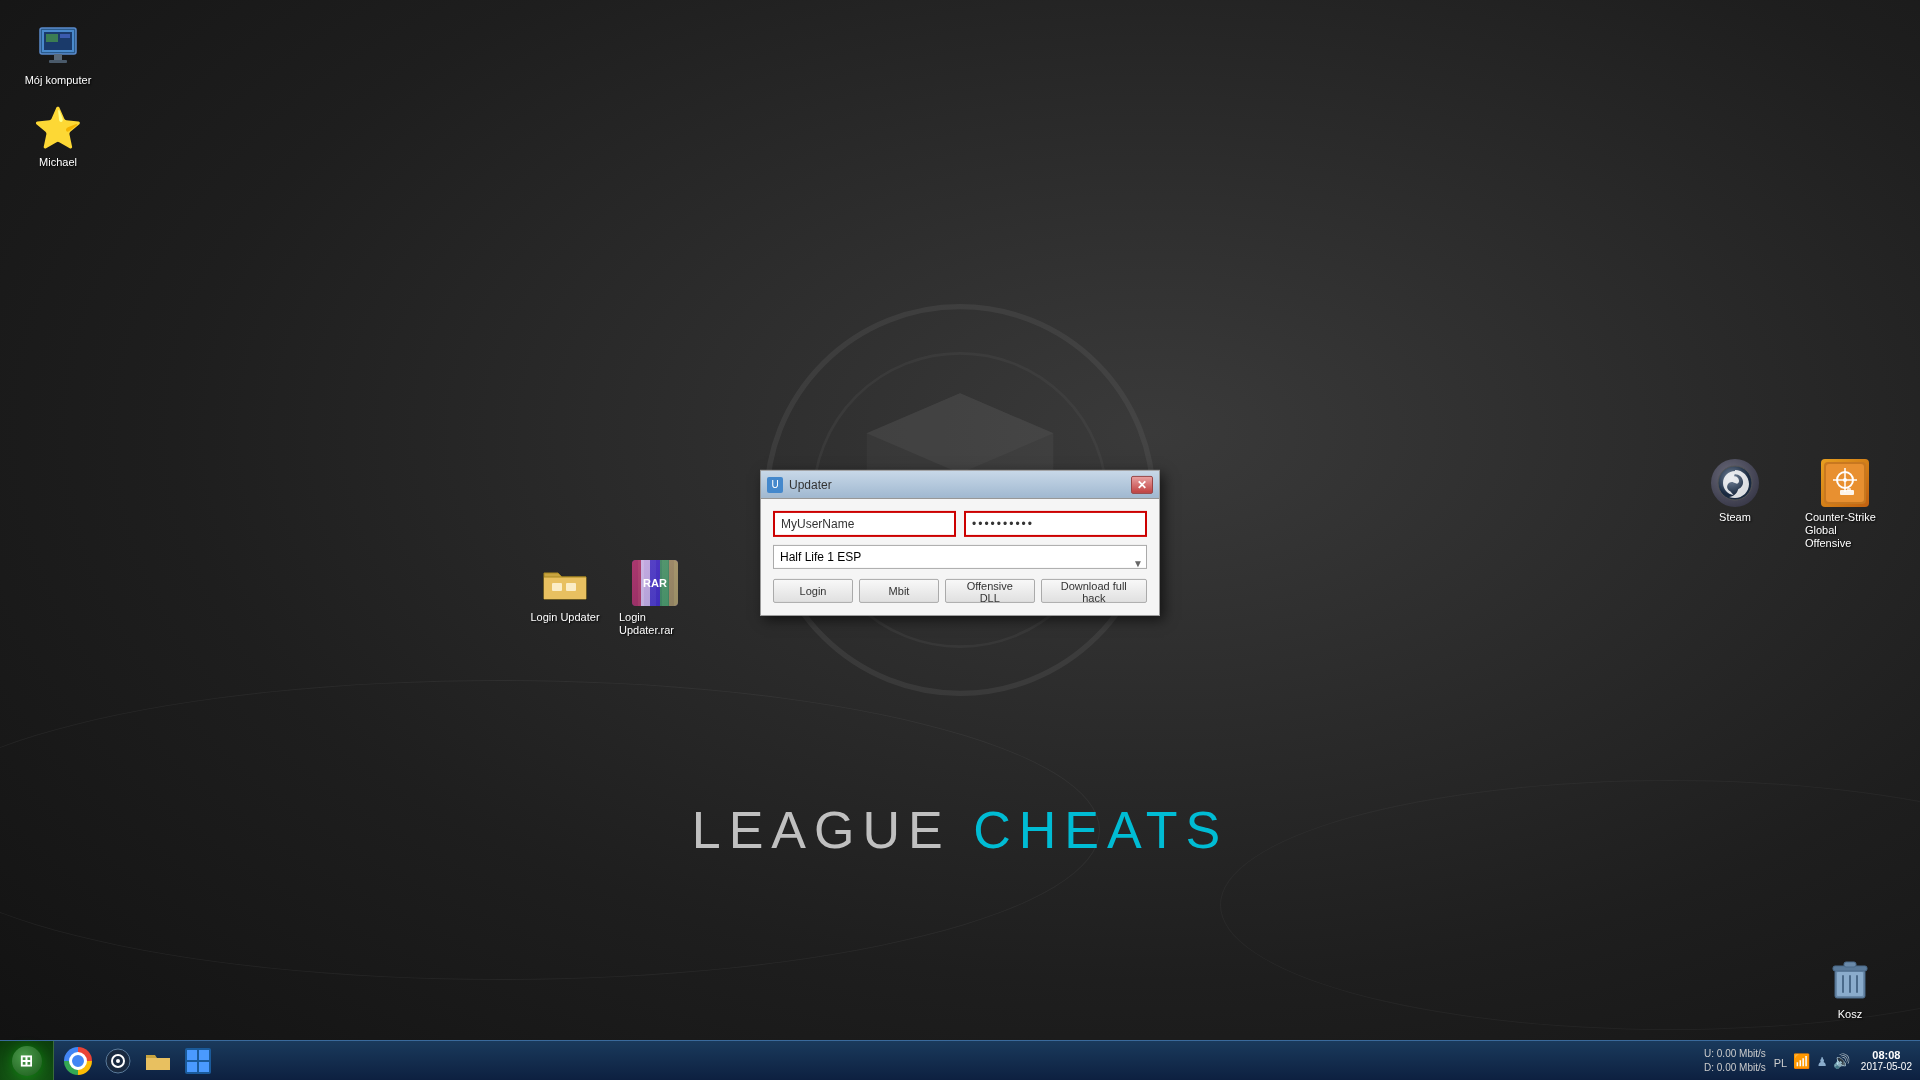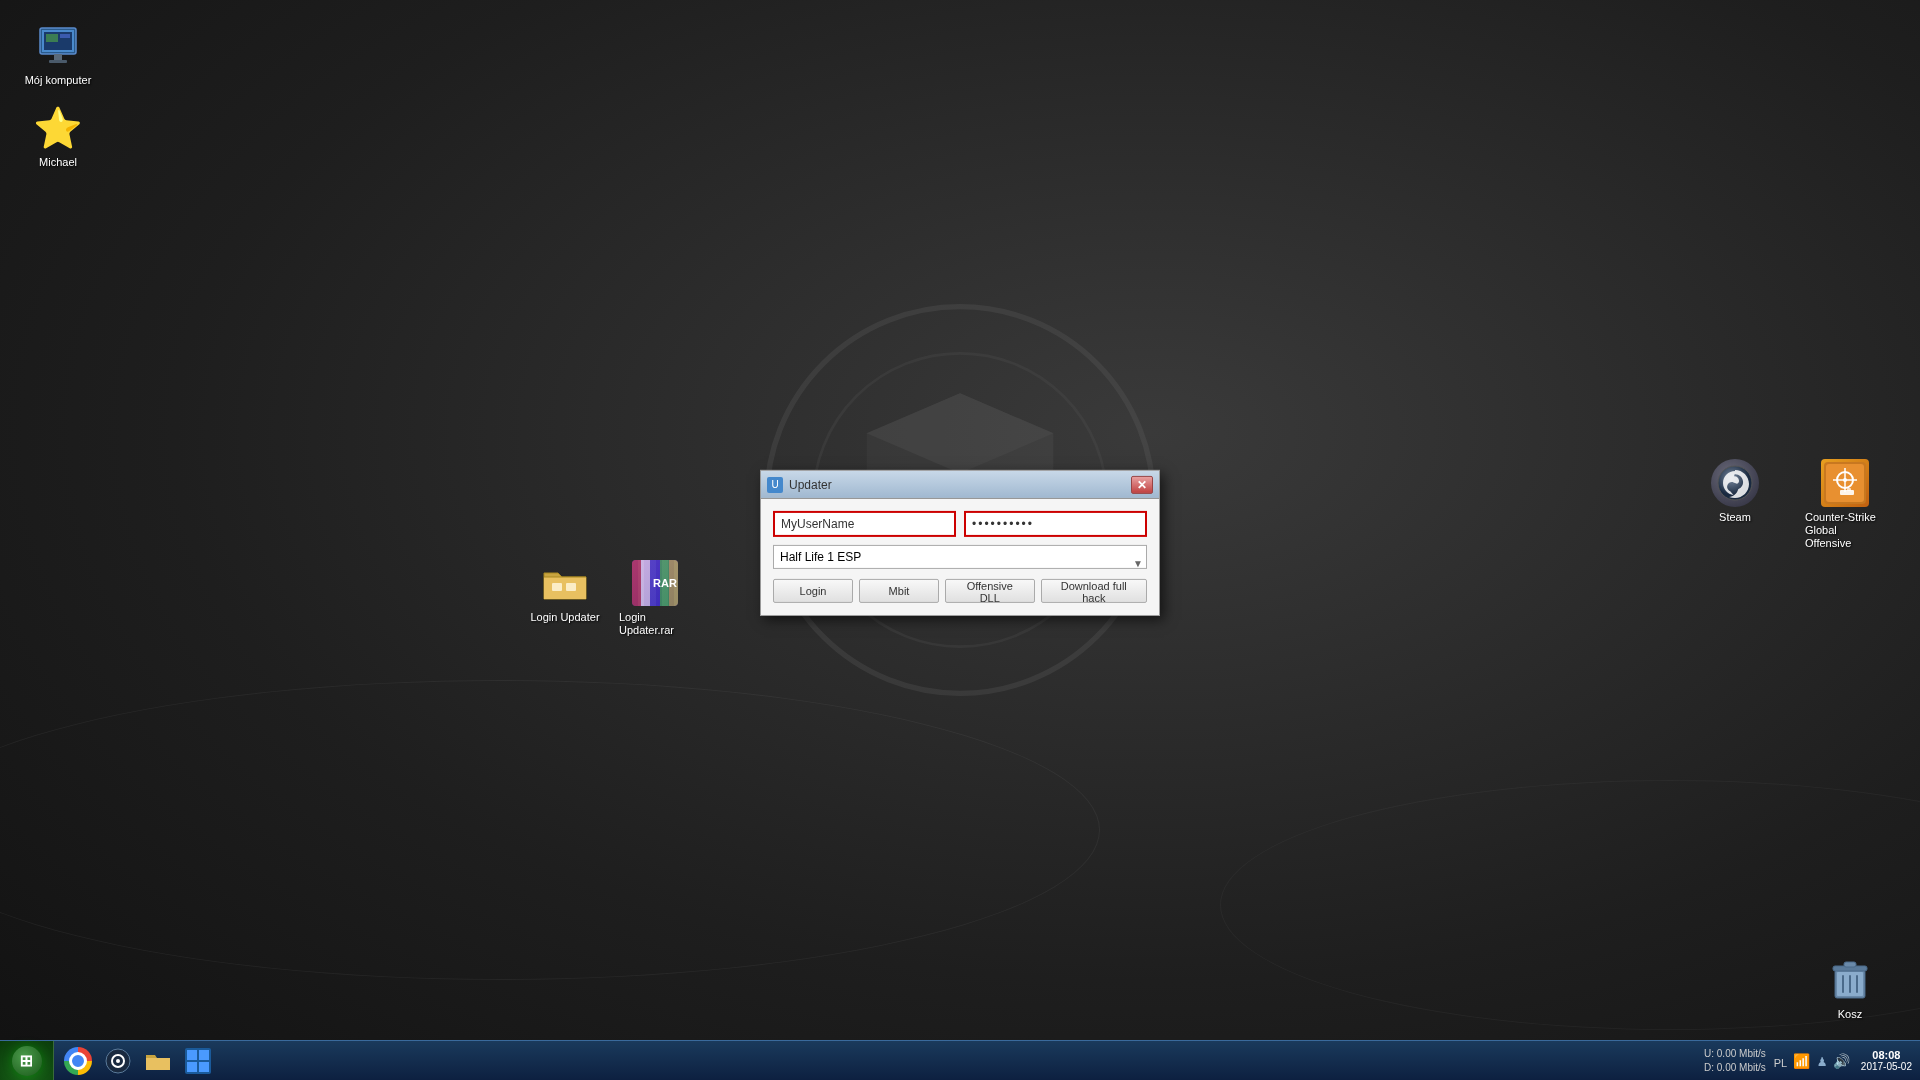--- a/index.html
+++ b/index.html
@@ -348,21 +348,20 @@
         rgba(255,255,255,0.15) 6px, rgba(255,255,255,0.15) 12px
       );
     }
 
     .rar-text {
       color: white;
       font-size: 11px;
       font-weight: bold;
       position: relative;
       z-index: 1;
-      padding-left: 20px;
     }
 
     
     .chrome-icon {
       width: 28px;
       height: 28px;
       border-radius: 50%;
       background: conic-gradient(#ea4335 0deg 90deg, #fbbc05 90deg 180deg, #34a853 180deg 270deg, #4285f4 270deg 360deg);
       position: relative;
     }
@@ -423,20 +422,25 @@
 
         <polygon points="80,100 150,70 220,100 150,130" fill="#888"></polygon>
 
         <polygon points="110,150 150,130 150,190 110,170" fill="#333"></polygon>
 
         <rect x="80" y="148" width="140" height="20" fill="#1a1a1a"></rect>
       </g>
     </svg>
   </div>
 
+  <div class="league-cheats-text">
+    <span class="league">LEAGUE</span>
+    <span style="color:#888"> </span>
+    <span class="cheats">CHEATS</span>
+  </div>
 
   <div class="desktop-icon" style="top:18px; left:18px;">
     <div class="icon-img">
       <svg width="44" height="44" viewBox="0 0 44 44" xmlns="http://www.w3.org/2000/svg">
 
         <rect x="4" y="4" width="36" height="26" rx="2" fill="#2a5a8a" stroke="#5a8acc" stroke-width="1.5"></rect>
         <rect x="6" y="6" width="32" height="22" fill="#4a8acc"></rect>
 
         <rect x="18" y="30" width="8" height="6" fill="#5a6a7a"></rect>
         <rect x="13" y="36" width="18" height="3" rx="1" fill="#4a5a6a"></rect>

